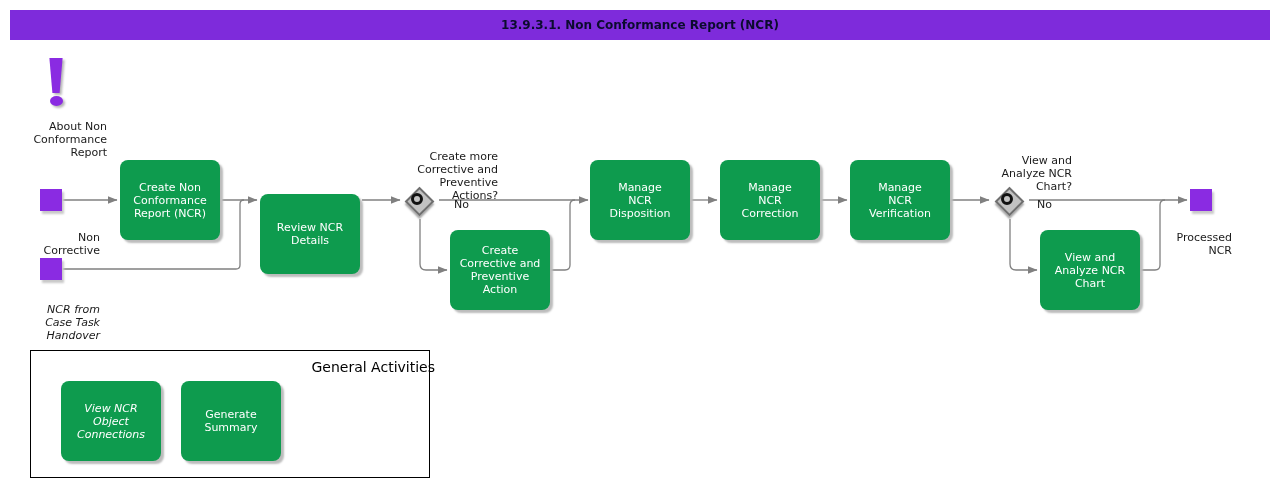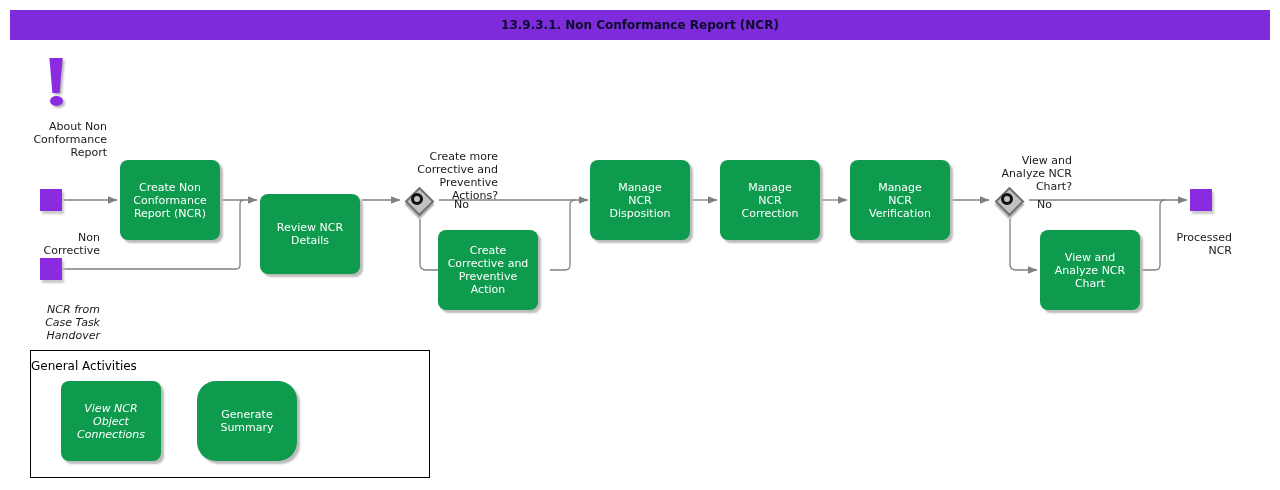--- a/index.html
+++ b/index.html
@@ -46,21 +46,21 @@
   .bang .bar{
     width:15px;height:35px;background:var(--purple);margin:0 auto;
     clip-path:polygon(6% 0,94% 0,74% 100%,26% 100%);
   }
   .bang .dot{width:13px;height:10px;background:var(--purple);border-radius:50%;margin:3px auto 0;}
   .container-box{
     position:absolute;z-index:2;left:30px;top:350px;width:400px;height:128px;
     border:1px solid #000;background:#fff;
   }
   .container-box .ctitle{
-    position:absolute;top:8px;left:0;width:100%;text-align:left;font-size:12px;color:#000;
+    position:absolute;top:8px;left:6px;width:100%;text-align:right;font-size:14px;color:#000;
   }
   .container-box .task{position:absolute;top:30px;}
 </style>
 </head>
 <body>
 
 <div class="titlebar">
   <span>13.9.3.1. Non Conformance Report (NCR)</span>
 </div>
 
@@ -102,21 +102,21 @@
 <div class="node event-square" style="left:40px;top:258px;"></div>
 <div class="lbl" style="left:0px;top:286px;width:100px;font-style:italic;">NCR from
 Case Task
 Handover</div>
 
 <div class="node task" style="left:120px;top:160px;">Create Non
 Conformance
 Report (NCR)</div>
 <div class="node task" style="left:260px;top:160px;margin-top:34px;">Review NCR
 Details</div>
-<div class="node task" style="left:438px;top:230px;text-align:center;">Create
+<div class="node task" style="left:450px;top:230px;text-align:center;">Create
 Corrective and
 Preventive
 Action</div>
 <div class="node task" style="left:590px;top:160px;">Manage
 NCR
 Disposition</div>
 <div class="node task" style="left:720px;top:160px;">Manage
 NCR
 Correction</div>
 <div class="node task" style="left:850px;top:160px;">Manage
@@ -143,15 +143,15 @@
 
 <div class="node event-square" style="left:1190px;top:189px;"></div>
 <div class="lbl" style="left:1152px;top:214px;width:80px;">Processed
 NCR</div>
 
 <div class="container-box">
   <div class="ctitle">General Activities</div>
   <div class="task" style="left:30px;font-style:italic;">View NCR
 Object
 Connections</div>
-  <div class="task" style="left:166px;border-radius:19px;">Generate
+  <div class="task" style="left:150px;">Generate
 Summary</div>
 </div>
 
 </body></html>

